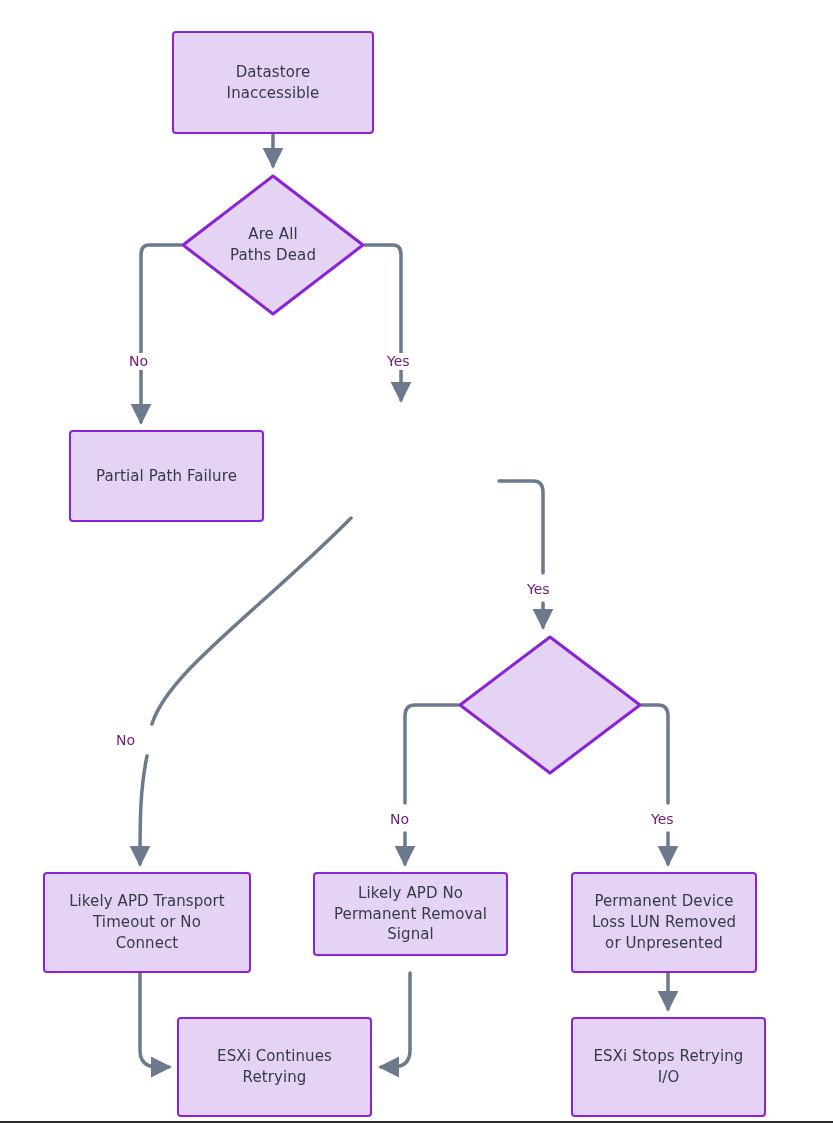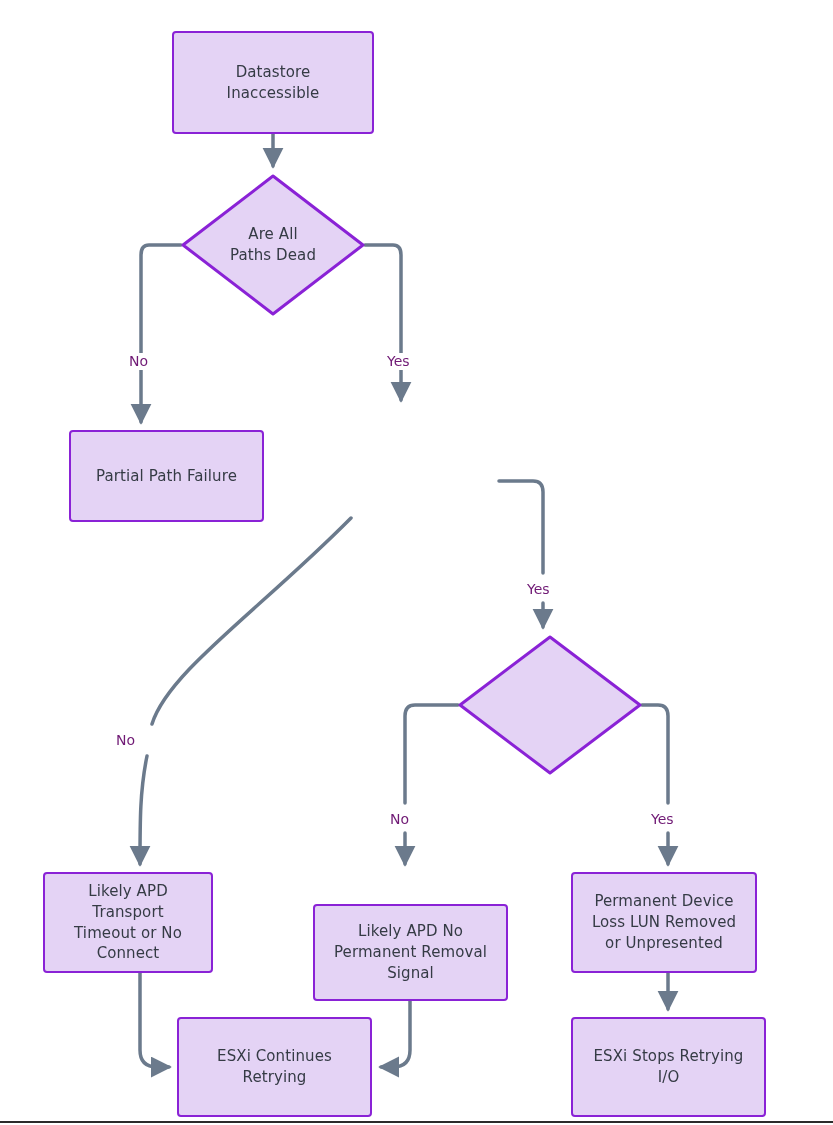--- a/index.html
+++ b/index.html
@@ -139,27 +139,27 @@
     <span class="node-label">Partial Path Failure</span>
   </div>
 
 
   <div class="node diamond" style="left:458px; top:635px; width:184px; height:140px;">
     <svg class="diamond-shape" viewBox="0 0 184 140" preserveAspectRatio="none">
       <polygon points="92,2 182,70 92,138 2,70" fill="#e4d3f5" stroke="#8a22d6" stroke-width="3" stroke-linejoin="round"></polygon>
     </svg>
   </div>
 
-  <div class="node rect" style="left:43px; top:872px; width:170px; height:101px;">
+  <div class="node rect" style="left:43px; top:872px; width:208px; height:101px;">
     <span class="node-label">Likely APD Transport
 Timeout or No
 Connect</span>
   </div>
 
-  <div class="node rect" style="left:313px; top:904px; width:195px; height:97px;">
+  <div class="node rect" style="left:313px; top:872px; width:195px; height:84px;">
     <span class="node-label">Likely APD No
 Permanent Removal
 Signal</span>
   </div>
 
   <div class="node rect" style="left:571px; top:872px; width:186px; height:101px;">
     <span class="node-label">Permanent Device
 Loss LUN Removed
 or Unpresented</span>
   </div>

